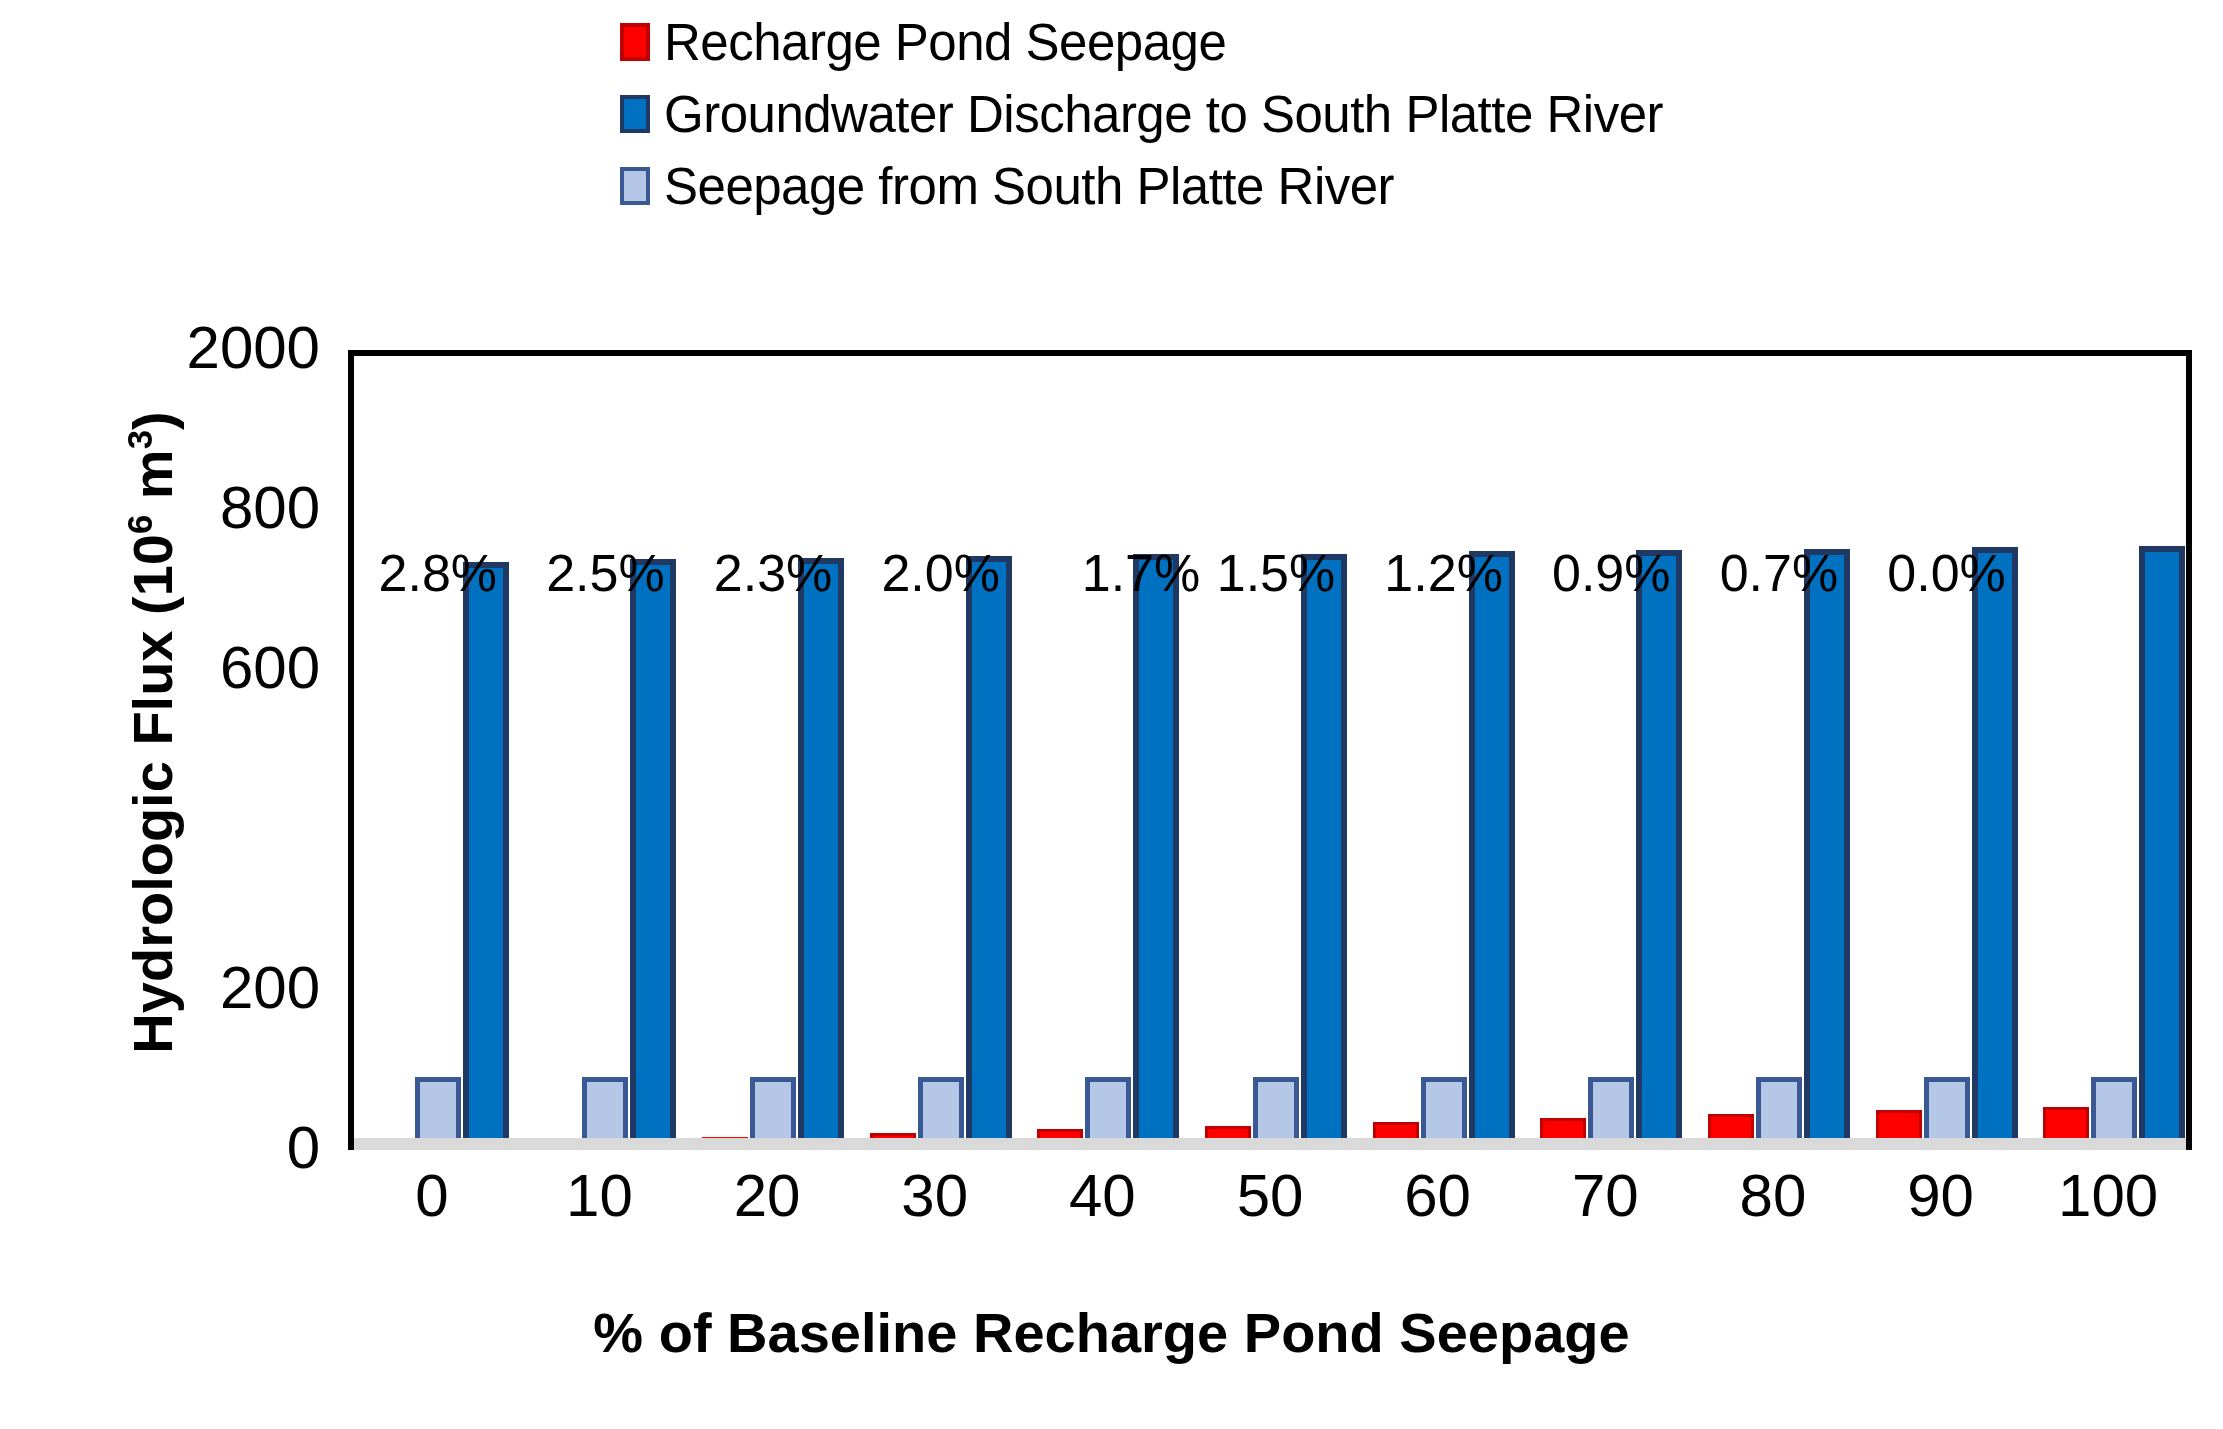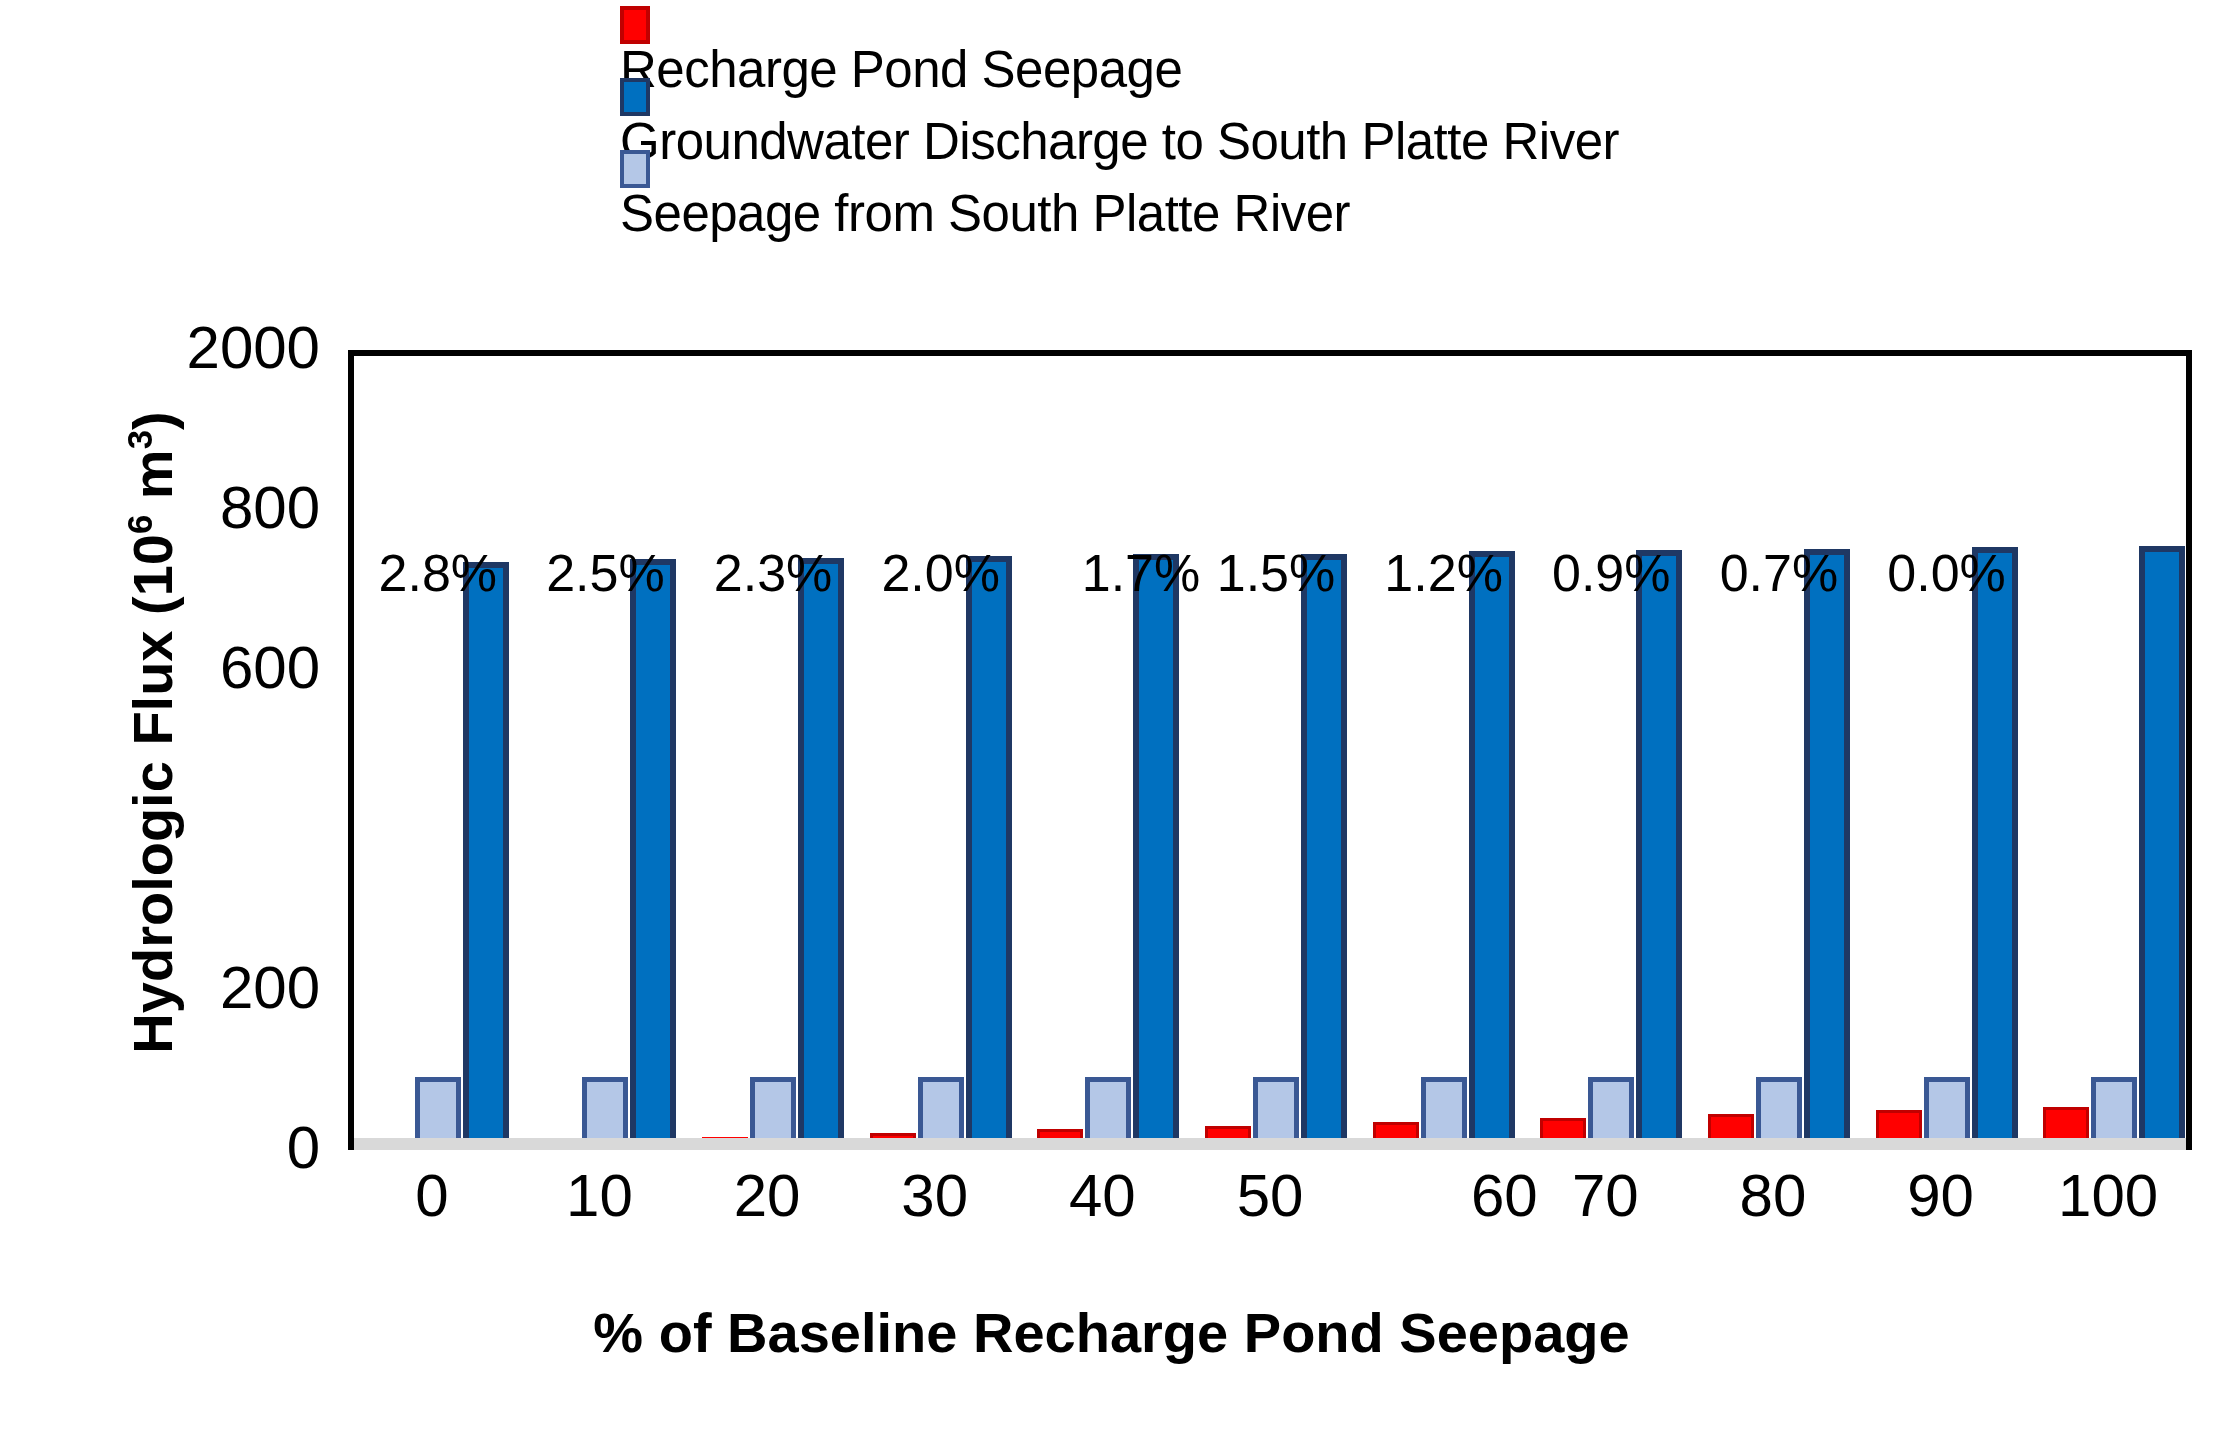--- a/index.html
+++ b/index.html
@@ -16,23 +16,22 @@
   }
 
   
   #legend {
     position: absolute;
     left: 620px; top: 6px;
     width: 1500px;
   }
   .legend-row {
     display: flex;
-    align-items: flex-start;
+    align-items: center;
     height: 72px;
-    flex-direction: column;
   }
   .legend-swatch {
     width: 30px; height: 38px;
     margin-right: 14px;
     flex: 0 0 auto;
   }
   .legend-label {
     font-size: 51px;
     line-height: 1;
     white-space: nowrap;
@@ -249,20 +248,20 @@
   <div id="baseline"></div>
 </div>
 
 <div id="x-ticks">
     <div class="x-tick" style="left: -16.1818px;">0</div>
     <div class="x-tick" style="left: 151.455px;">10</div>
     <div class="x-tick" style="left: 319.091px;">20</div>
     <div class="x-tick" style="left: 486.727px;">30</div>
     <div class="x-tick" style="left: 654.364px;">40</div>
     <div class="x-tick" style="left: 822px;">50</div>
-    <div class="x-tick" style="left: 989.636px; text-align: right;">60</div>
+    <div class="x-tick" style="left: 989.636px;">60</div>
     <div class="x-tick" style="left: 1157.27px;">70</div>
     <div class="x-tick" style="left: 1324.91px;">80</div>
     <div class="x-tick" style="left: 1492.55px;">90</div>
     <div class="x-tick" style="left: 1660.18px;">100</div>
   </div>
 
 <div id="x-axis-title">% of Baseline Recharge Pond Seepage</div>
 
 </body></html>

